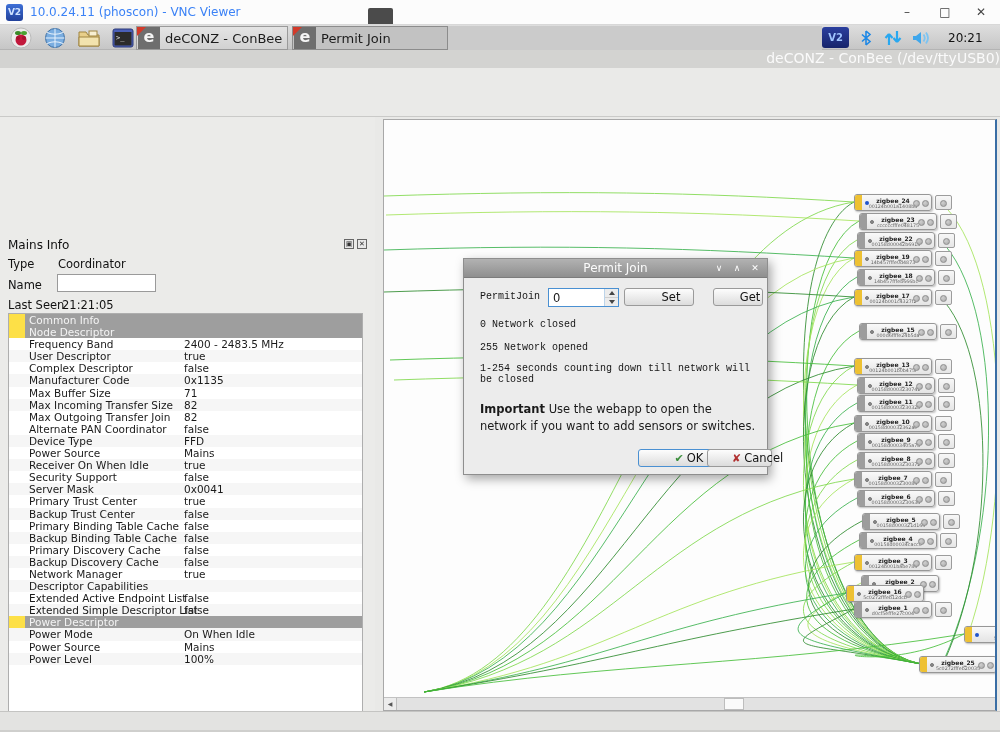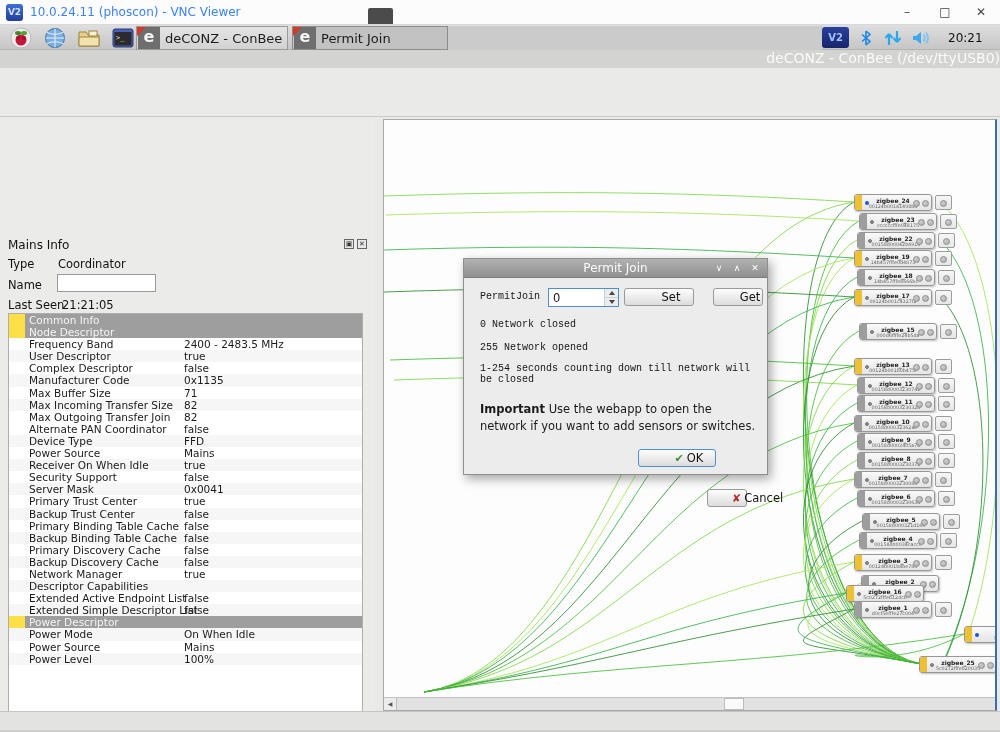--- a/index.html
+++ b/index.html
@@ -682,14 +682,14 @@
   <div class="dlg-push" style="left:160px; top:29px; width:70px;">Set</div>
   <div class="dlg-push" style="left:249px; top:29px; width:50px;">Get</div>
 
   <div class="dlg-label" style="left:16px; top:60px;">0 Network closed</div>
   <div class="dlg-label" style="left:16px; top:83px;">255 Network opened</div>
   <div class="dlg-label" style="left:16px; top:104px;">1-254 seconds counting down till network will be closed</div>
 
   <div id="important-text"><b>Important</b><span> Use the webapp to open the network if you want to add sensors or switches.</span></div>
 
   <div class="dlg-push" style="left:174px; top:190px; width:78px; border-color:#4a90d2;"><span class="btn-icon" style="color:#3c8f3c;">✔</span><span>OK</span></div>
-  <div class="dlg-push" style="left:243px; top:190px; width:40px;margin-top:40px;"><span class="btn-icon" style="color:#b03030;">✘</span><span>Cancel</span></div>
+  <div class="dlg-push" style="left:243px; top:190px; width:65px;"><span class="btn-icon" style="color:#b03030;">✘</span><span>Cancel</span></div>
 </div>
 
 </body></html>

